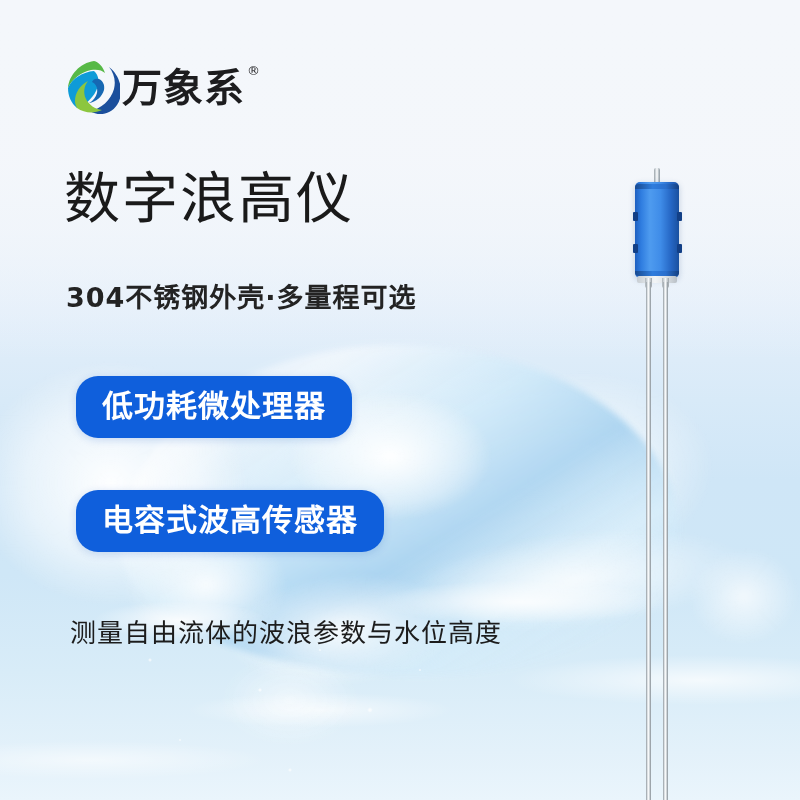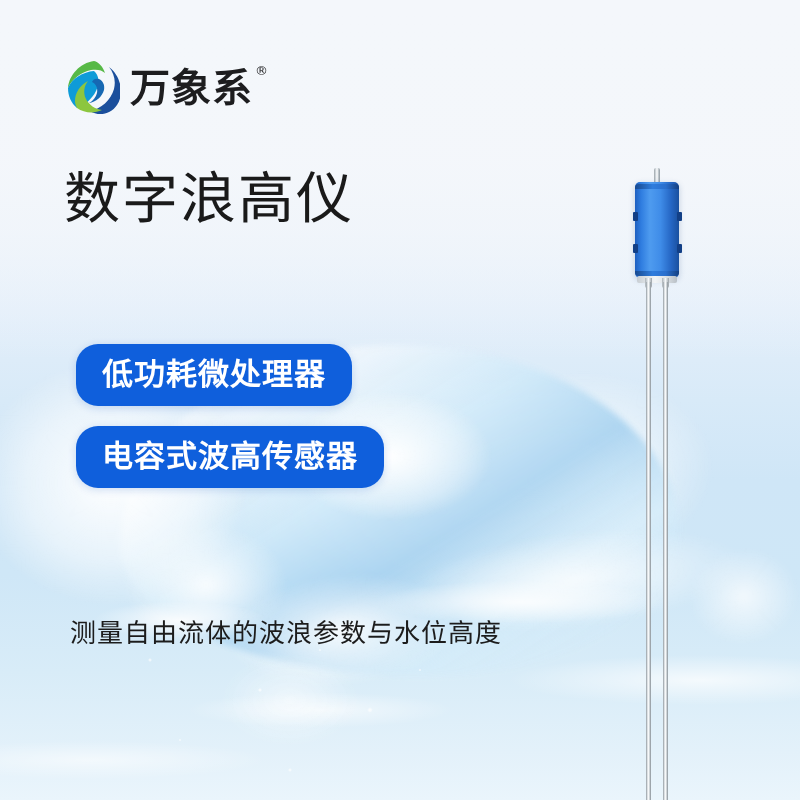--- a/index.html
+++ b/index.html
@@ -144,21 +144,21 @@
     background: linear-gradient(180deg, #f4f7fb 0%, rgba(244,247,251,.94) 45%, rgba(244,247,251,0) 100%);
   }
 
   
   .logo {
     position: absolute;
     left: 64px;
     top: 58px;
     display: flex;
     align-items: center;
-    gap: 10px;
+    gap: 2px;
   }
   .logo-mark { width: 56px; height: 60px; display: block; }
   .logo-wordmark {
     position: relative;
     font-size: 40px;
     font-weight: 700;
     color: #1d1d1f;
     letter-spacing: 1px;
     line-height: 1;
     font-family: "DejaVu Sans", "Liberation Sans", sans-serif;
@@ -210,20 +210,21 @@
     color: #ffffff;
     border-radius: 22px;
     padding: 13px 26px 15px 26px;
     font-size: 31px;
     font-weight: 700;
     letter-spacing: 1px;
     line-height: 1.1;
     white-space: nowrap;
     box-shadow: 0 2px 8px rgba(13,80,190,.18);
     font-family: "DejaVu Sans", "Liberation Sans", sans-serif;
+    margin-top: 32px;
   }
 
   
   .tagline {
     position: absolute;
     left: 70px;
     top: 612px;
     font-size: 26px;
     font-weight: 400;
     color: #1c1c1c;
@@ -343,20 +344,21 @@
       <path d="M13 50c7 5 17 6 25 2-7-1-13-5-16-11-3-6-2-13 2-18-8 4-13 12-13 20 0 3 1 5 2 7z" fill="#8cc63f"></path>
       <path d="M28 24c4 2 6 6 5 11-1 4-4 8-8 10 7-1 13-6 15-13 1-5-1-9-5-11-3-1-6 0-7 3z" fill="#1668b3"></path>
     </svg>
     <span class="logo-wordmark">
       <span>万象系</span>
       <span class="logo-reg">®</span>
     </span>
   </div>
 
   <div class="headline">数字浪高仪</div>
+  <div class="subhead">304不锈钢外壳·多量程可选</div>
 
   <div class="features">
     <div class="pill">低功耗微处理器</div>
     <div class="pill">电容式波高传感器</div>
   </div>
 
   <div class="tagline">测量自由流体的波浪参数与水位高度</div>
 
   <div class="product">
     <div class="probe-cap"></div>

